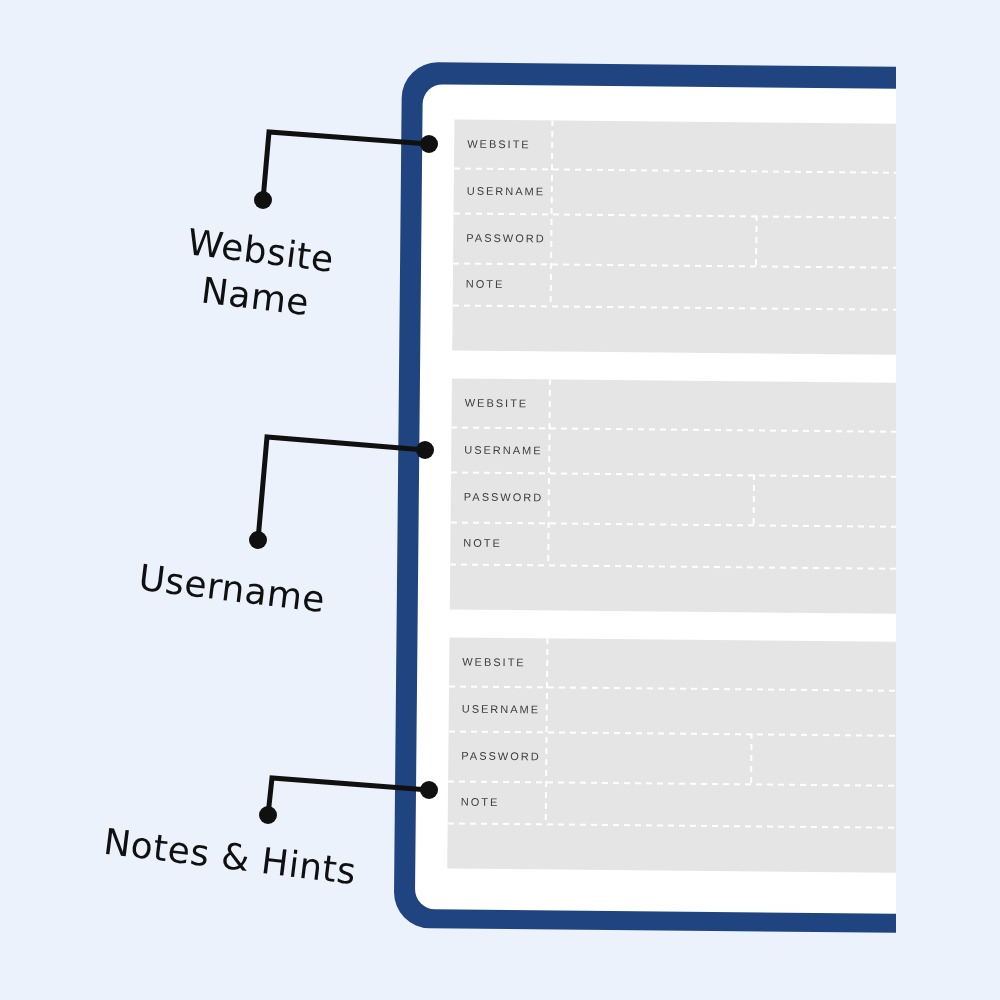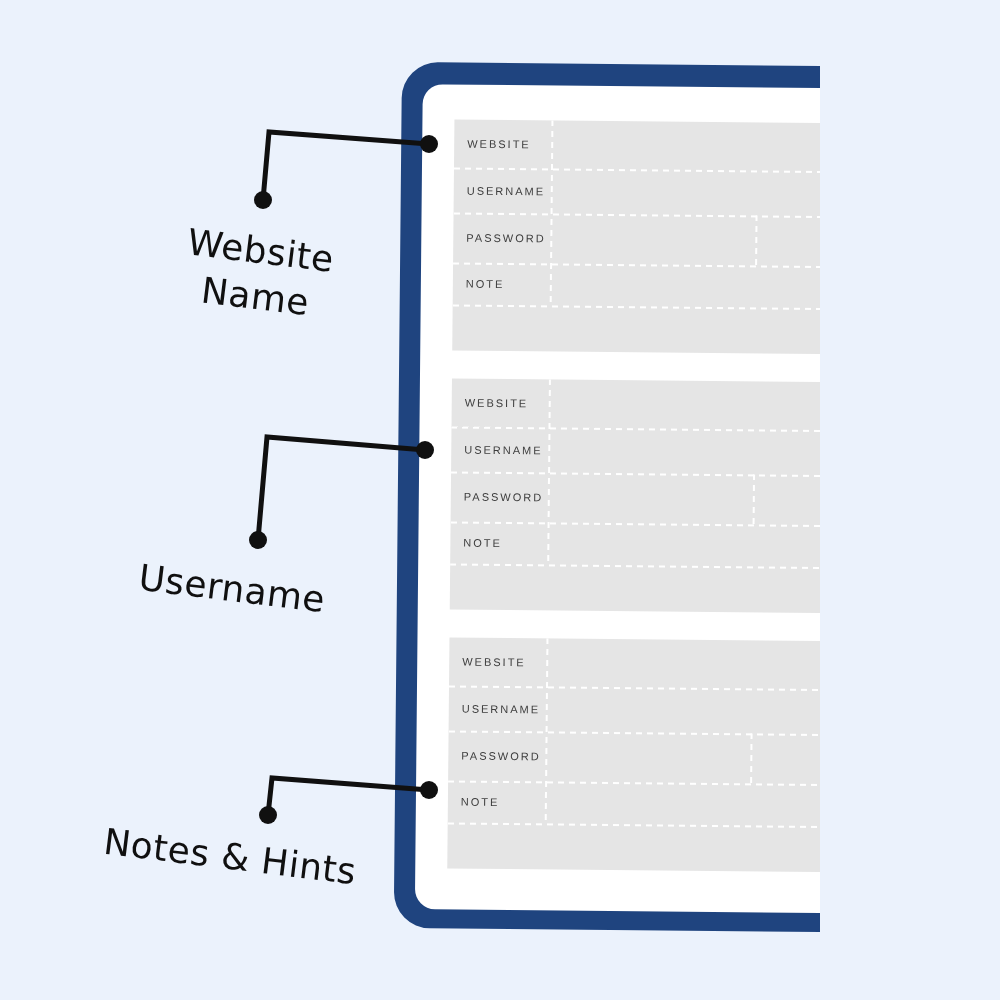--- a/index.html
+++ b/index.html
@@ -11,21 +11,21 @@
     --callout:#101010;
   }
   html,body{margin:0;padding:0;}
   body{
     width:1000px;height:1000px;
     background:var(--background);
     font-family:"Liberation Sans","DejaVu Sans",sans-serif;
     position:relative;
   }
   #canvas{
-    position:absolute;left:0;top:0;width:820px;height:1000px;
+    position:absolute;left:0;top:0;width:896px;height:1000px;
     overflow:hidden;background:var(--background);
   }
 
   
   .notebook{
     position:absolute;left:402px;top:62px;width:660px;height:866px;
     background:var(--frame);
     border-radius:36px;
     transform:rotate(0.55deg);
     transform-origin:0 0;

